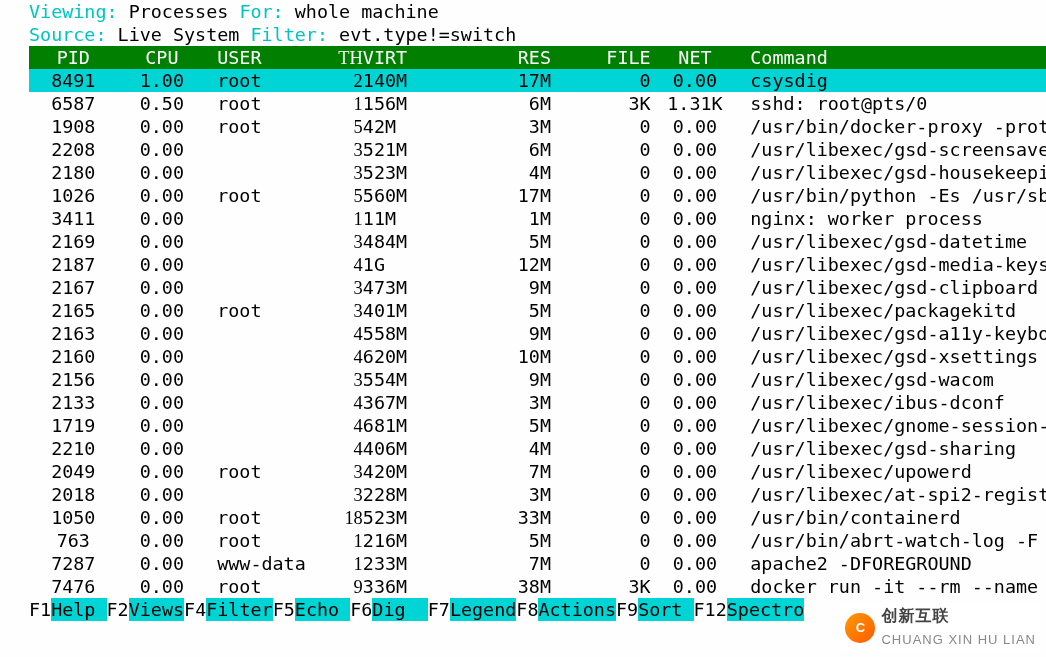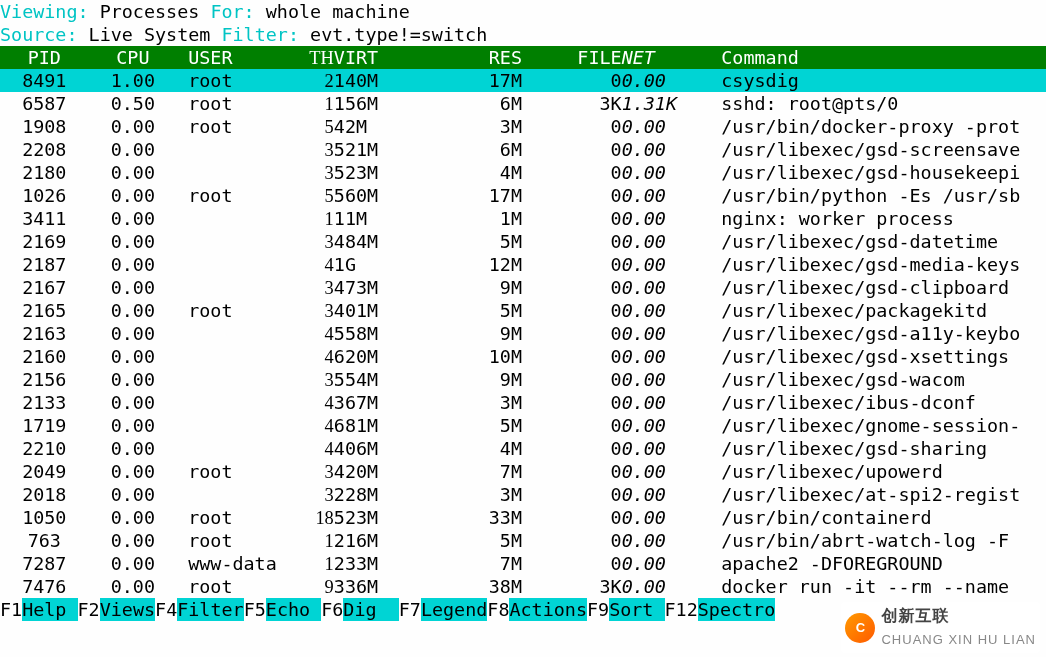--- a/index.html
+++ b/index.html
@@ -8,21 +8,21 @@
     width: 1046px;
     height: 657px;
     background: #fefefe;
     font-family: "DejaVu Sans Mono", "Liberation Mono", monospace;
     font-size: 18.4px;
     line-height: 23px;
     overflow: hidden;
     color: #000;
   }
   .screen { width: 1046px; height: 657px; position: relative; }
-  .row { white-space: pre; height: 23px; }
+  .row { white-space: pre; height: 23px; margin-left: 29px; }
 
   .c-cyan   { color: #00c4c4; }
 
   .hdrbar {
     background: #007f00;
     color: #fff;
     width: 100%;
     display: block;
     height: 23px;
   }
@@ -34,21 +34,21 @@
   }
 
   
   .col-pid  { display:inline-block; width:  8ch; text-align:center; }
   .col-cpu  { display:inline-block; width:  8ch; text-align:center; }
   .col-usr  { display:inline-block; width: 10ch; text-align:left; padding-left:1ch; box-sizing:border-box;}
   .col-th   { display:inline-block; width:  5ch; text-align:right;font-family:Liberation Serif, serif; }
   .col-virt { display:inline-block; width:  9ch; text-align:left; }
   .col-res  { display:inline-block; width:  8ch; text-align:right; }
   .col-file { display:inline-block; width:  9ch; text-align:right; }
-  .col-net  { display:inline-block; width:  8ch; text-align:left;font-style:italic; }
+  .col-net  { display:inline-block; width:  8ch; text-align:center; }
   .col-cmd  { display:inline-block; padding-left:1ch; text-align:left; }
 
   .fkey-label { color: #000; }
   .fkey-btn   { background:#00d4d4; color:#000; display:inline-block; }
 
   .watermark {
     position: absolute;
     right: 6px;
     bottom: 4px;
     font-family: sans-serif;

